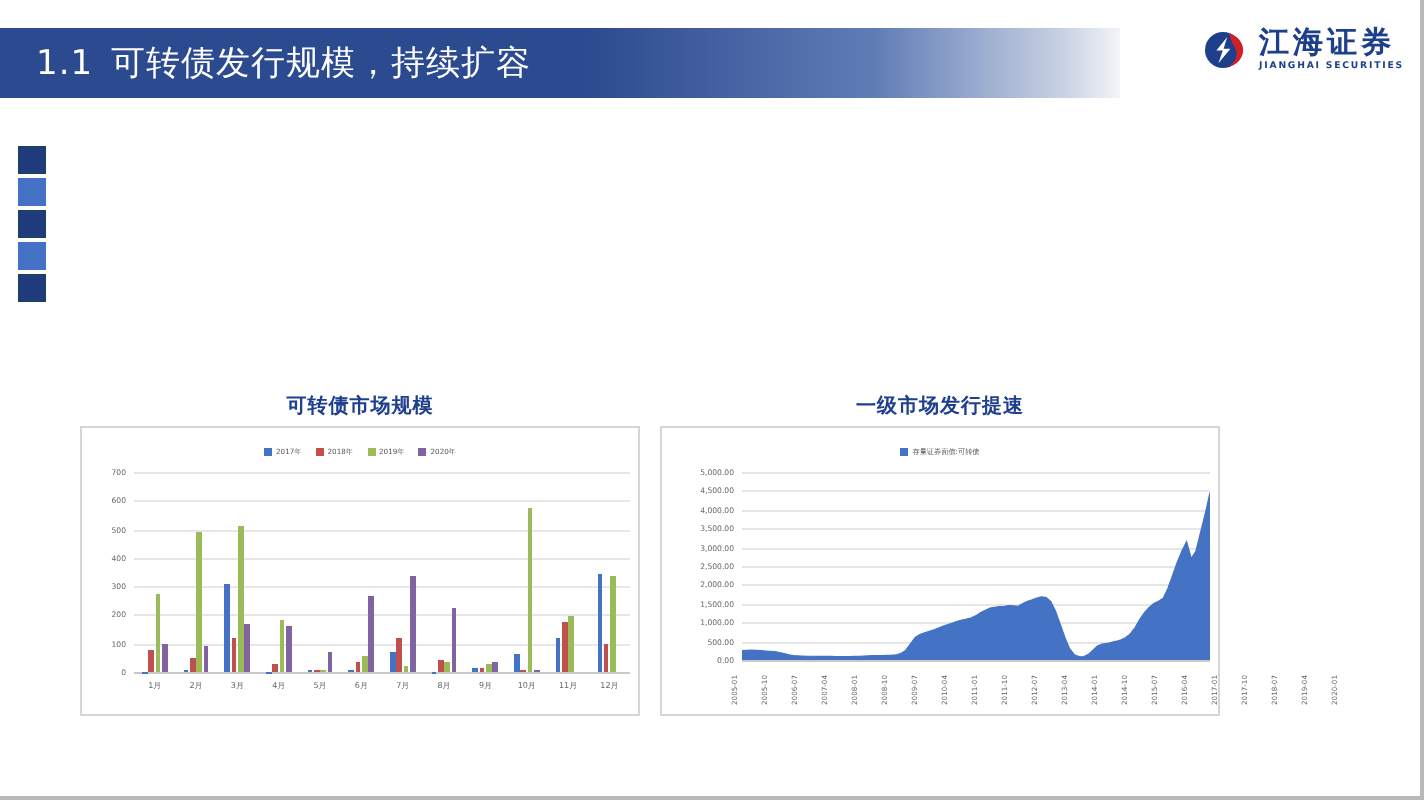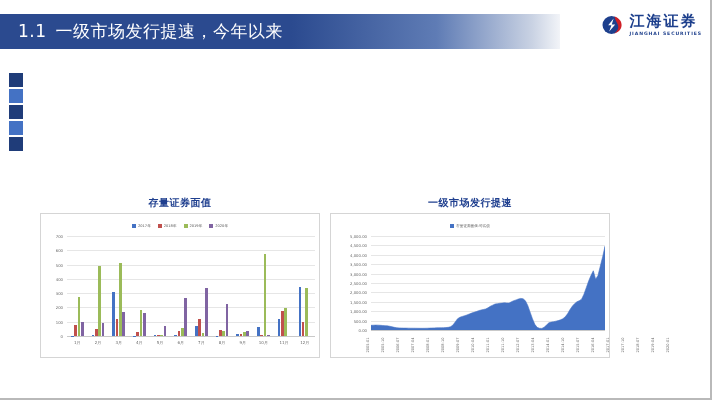--- a/index.html
+++ b/index.html
@@ -107,21 +107,21 @@
     display:block;
   }
 </style>
 </head>
 <body>
 
 <div class="slide">
 
   <div class="header">
     <div class="header-title">
-      <span class="header-num">1.1</span><span class="header-sep"></span><span>一级市场发行提速，今年以来</span>
+      <span class="header-num">1.1</span><span class="header-sep"></span><span>可转债发行规模，持续扩容</span>
     </div>
   </div>
 
   <div class="logo">
     <div class="logo-mark">
       <svg width="24" height="24" viewBox="0 0 24 24">
         <circle cx="10.5" cy="12" r="9" fill="#1d3f8c"></circle>
         <path d="M13.5 3.6 C17.6 4.8 20.6 8.1 20.6 12 C20.6 16.1 17.4 19.6 13.2 20.5 C16.3 18.2 17.9 15.4 17.1 12.4 C16.5 10.1 14.6 8.5 13.5 3.6 Z" fill="#cf2027"></path>
         <path d="M12.6 5.5 L7.2 12.3 L10.4 12.3 L8.2 18.6 L14.2 11.4 L10.8 11.4 Z" fill="#ffffff"></path>
       </svg>
@@ -137,21 +137,21 @@
     <div class="sq light"></div>
     <div class="sq dark"></div>
     <div class="sq light"></div>
     <div class="sq dark"></div>
   </div>
 
   <div class="body-text">
   </div>
 
   <div class="chart-panel" style="left:40px;top:196px;width:280px;">
-    <div class="chart-title">存量证券面值</div>
+    <div class="chart-title">可转债市场规模</div>
     <div class="chart-box" style="width:280px;height:145px;">
       <div class="legend" id="bar-legend">
           <div class="legend-item">
             <span class="legend-key" style="background: rgb(68, 114, 196);"></span>
             <span class="legend-label">2017年</span>
           </div>
           <div class="legend-item">
             <span class="legend-key" style="background: rgb(192, 80, 77);"></span>
             <span class="legend-label">2018年</span>
           </div>

